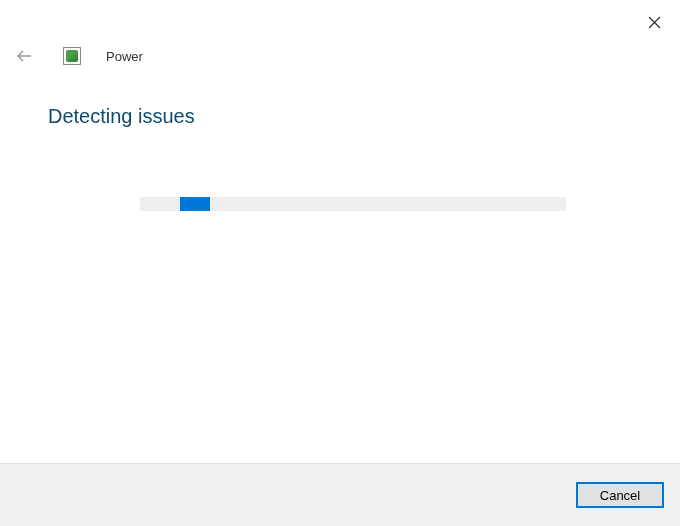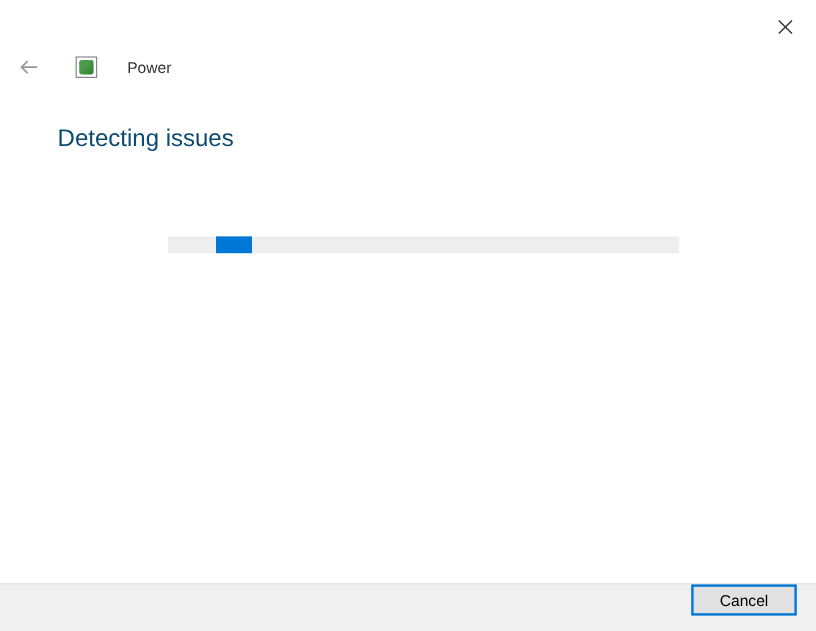--- a/index.html
+++ b/index.html
@@ -93,26 +93,26 @@
       left: 40px;
       width: 30px;
       height: 14px;
       background: #0078d7;
     }
     .footer {
       position: absolute;
       bottom: 0;
       left: 0;
       right: 0;
-      height: 40px;
+      height: 63px;
       background: #f0f0f0;
       border-top: 1px solid #e0e0e0;
       display: flex;
       justify-content: flex-end;
-      align-items: flex-start;
+      align-items: center;
       padding-right: 16px;
     }
     .cancel-btn {
       min-width: 88px;
       height: 26px;
       background: #e1e1e1;
       border: 2px solid #0078d7;
       font-size: 13px;
       font-family: inherit;
       cursor: pointer;

